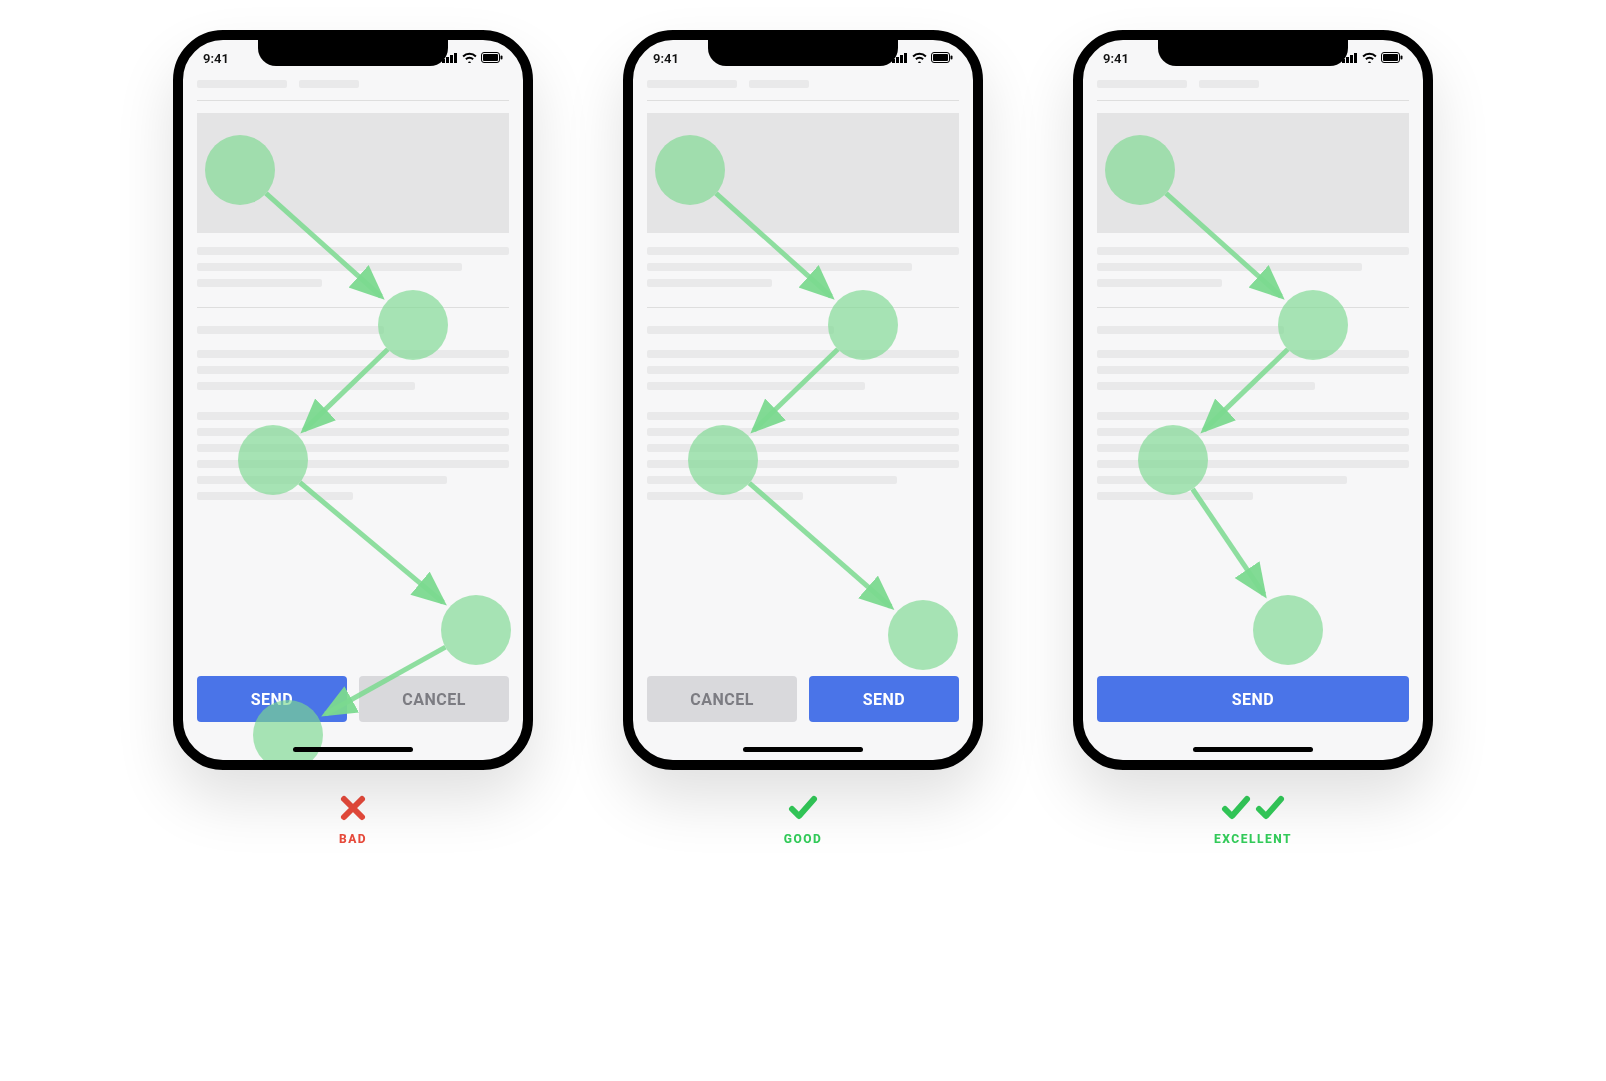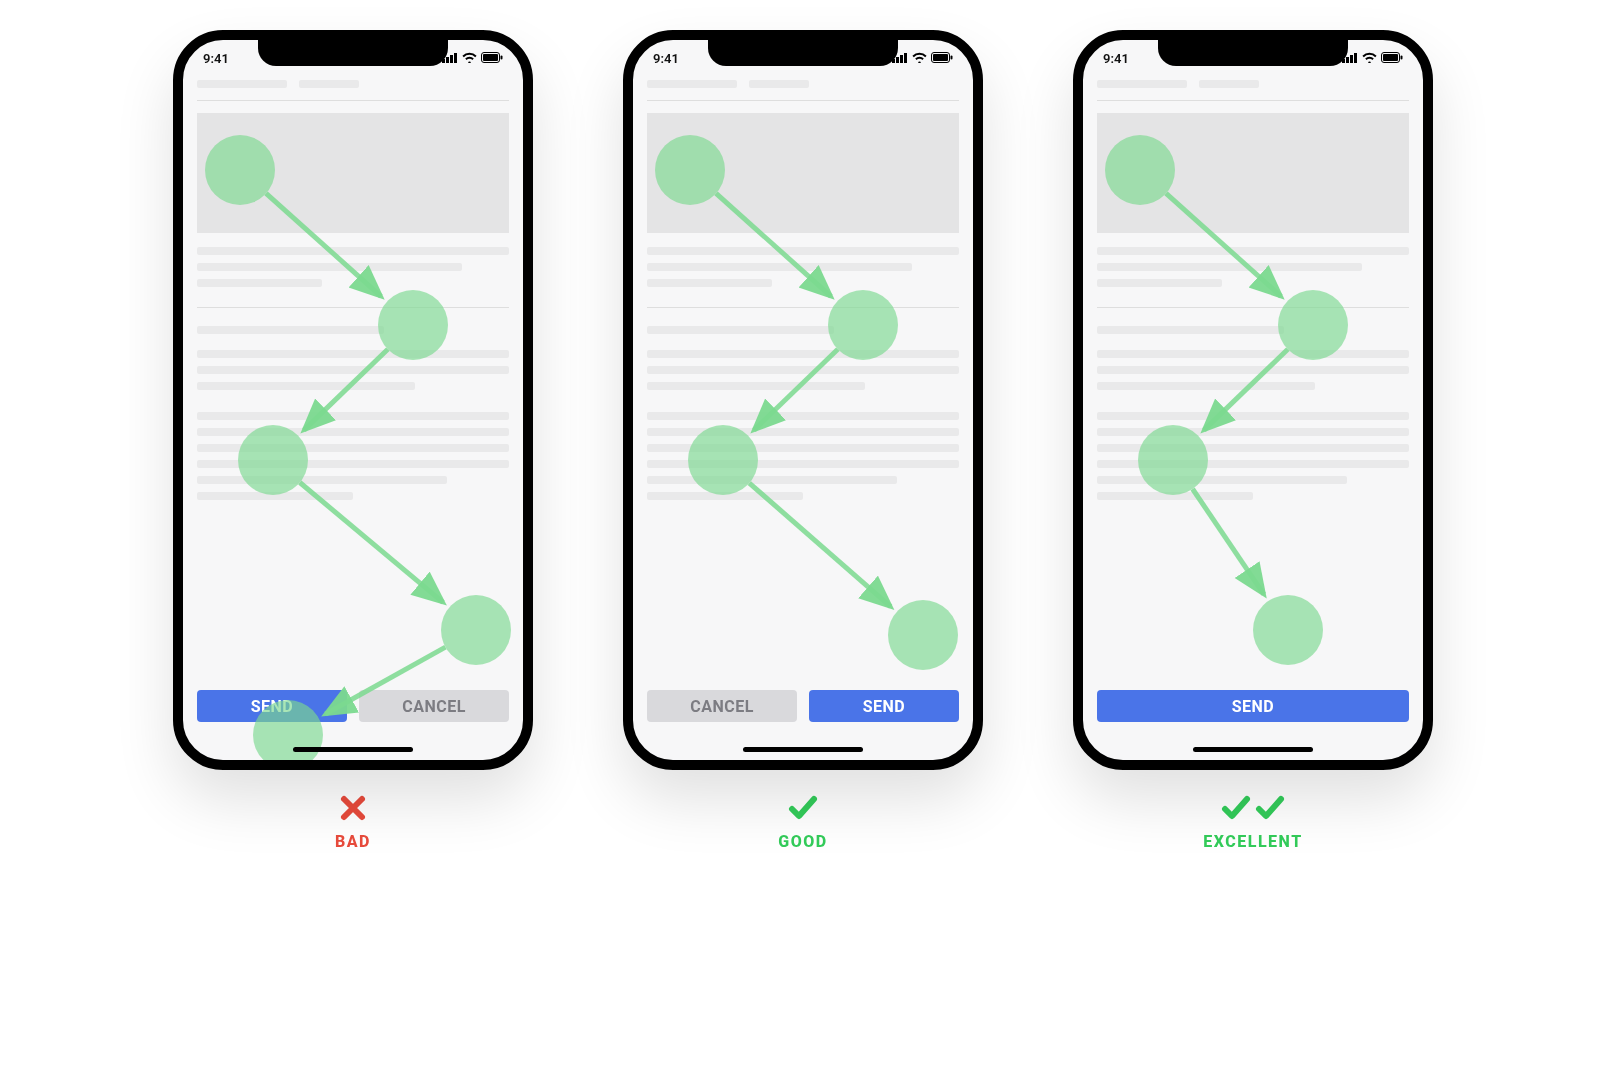--- a/index.html
+++ b/index.html
@@ -85,21 +85,21 @@
   
   .btnrow {
     position:absolute;
     left:0; right:0;
     bottom:12px;
     display:flex;
     gap:12px;
   }
   .btn {
     flex:1;
-    height:32px;
+    height:46px;
     border-radius:4px;
     display:flex;
     align-items:center;
     justify-content:center;
     font-weight:700;
     font-size:16px;
     letter-spacing:0.5px;
   }
   .btn-primary { background:#4a74e8; color:#fff; }
   .btn-secondary { background:#d9d9dc; color:#7c7c82; }
@@ -112,21 +112,21 @@
   }
   .dot {
     position:absolute;
     width:70px; height:70px;
     border-radius:50%;
     background:rgba(123,217,143,0.65);
   }
   
   .rating { display:flex; flex-direction:column; align-items:center; gap:6px; }
   .rating-icons { display:flex; gap:4px; }
-  .rating-label { font-weight:800; letter-spacing:1.5px; font-size:16px; }
+  .rating-label { font-weight:800; letter-spacing:1.5px; font-size:12px; }
   .red { color:#e84b3c; }
   .green { color:#33cc5a; }
 </style>
 </head>
 <body>
 
 <div class="row" id="root">
     <div class="col">
       <div class="phone">
         <div class="notch"></div>

